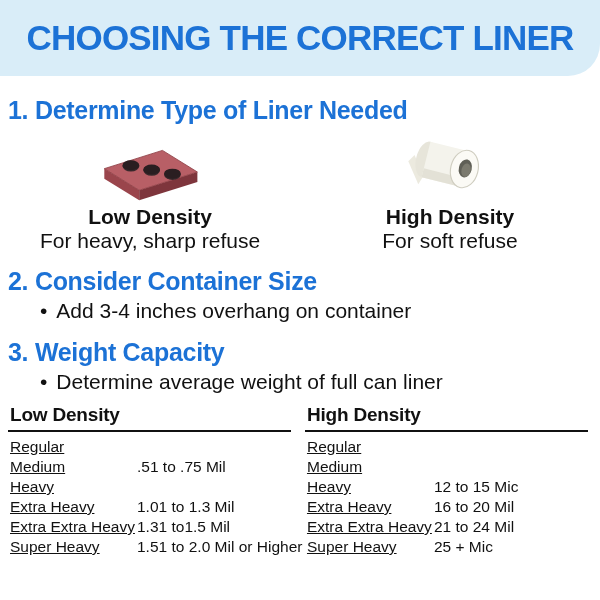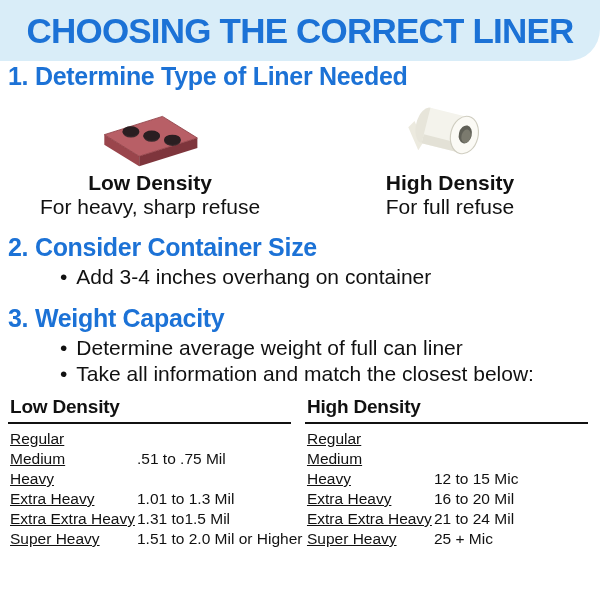--- a/index.html
+++ b/index.html
@@ -7,38 +7,38 @@
     --banner:#d9edf8;
     --ink:#111111;
   }
   *{box-sizing:border-box;}
   html,body{margin:0;padding:0;}
   body{
     width:600px;height:600px;overflow:hidden;background:#ffffff;
     font-family:"Liberation Sans",sans-serif;color:var(--ink);
   }
   .banner{
-    height:61px;background:var(--banner);
+    height:76px;background:var(--banner);
     border-bottom-right-radius:32px;
     display:flex;align-items:center;justify-content:center;
   }
   .banner .title{
     font-size:35px;font-weight:bold;color:var(--blue);
     letter-spacing:-0.8px;white-space:nowrap;
   }
   .sec-heading{
     color:var(--blue);font-weight:bold;font-size:25px;
-    letter-spacing:-0.3px;margin:0 0 0 8px;line-height:31px;
+    letter-spacing:-0.3px;margin:19px 0 0 8px;line-height:31px;
   }
   .types{display:flex;margin-top:5px;}
   .type{width:50%;display:flex;flex-direction:column;align-items:center;}
   .type .art{height:72px;display:flex;align-items:center;justify-content:center;}
   .type .name{font-weight:bold;font-size:21px;line-height:24px;margin-top:2px;}
   .type .desc{font-size:21px;line-height:23px;}
-  ul.bullets{list-style:none;margin:1px 0 0 0;padding:0 0 0 60px;}
+  ul.bullets{list-style:none;margin:1px 0 0 0;padding:0 0 0 40px;}
   ul.bullets li{font-size:21px;line-height:26px;}
   ul.bullets li::before{content:"\2022";margin-right:9px;}
   .mt16{margin-top:14px;}
   .mt12{margin-top:13px;}
   .tables{display:flex;justify-content:space-between;padding:0 12px 0 8px;margin-top:9px;}
   .dtable{width:48.8%;}
   .dtable .ttl{
     font-weight:bold;font-size:19px;letter-spacing:-0.2px;
     border-bottom:2.5px solid #111;padding:0 0 4px 2px;
   }
@@ -82,33 +82,32 @@
           <ellipse cx="32" cy="44" rx="13" ry="24" fill="#e7e5da"></ellipse>
           <rect x="32" y="20" width="52" height="48" fill="#f4f3ec"></rect>
           <path d="M32 56 L84 56 L84 68 L32 68 Z" fill="#e3e1d6"></path>
           <ellipse cx="84" cy="44" rx="18" ry="25" fill="#fbfaf5" stroke="#cfcdc0" stroke-width="1.5"></ellipse>
           <ellipse cx="85" cy="43" rx="8.5" ry="12" fill="#5f5f56"></ellipse>
           <ellipse cx="86.5" cy="45" rx="6" ry="9" fill="#7b7a6e"></ellipse>
         </g>
       </svg>
     </div>
     <div class="name">High Density</div>
-    <div class="desc">For full refuse</div>
+    <div class="desc">For soft refuse</div>
   </div>
 </div>
 
 <div class="sec-heading mt16">2. Consider Container Size</div>
 <ul class="bullets">
   <li>Add 3-4 inches overhang on container</li>
 </ul>
 
 <div class="sec-heading mt12">3. Weight Capacity</div>
 <ul class="bullets">
   <li>Determine average weight of full can liner</li>
-  <li>Take all information and match the closest below:</li>
 </ul>
 
 <div class="tables">
   <div class="dtable">
     <div class="ttl">Low Density</div>
     <div class="rows">
       <div class="row">
           <span class="lbl">Regular</span>
         </div>
       <div class="row">

